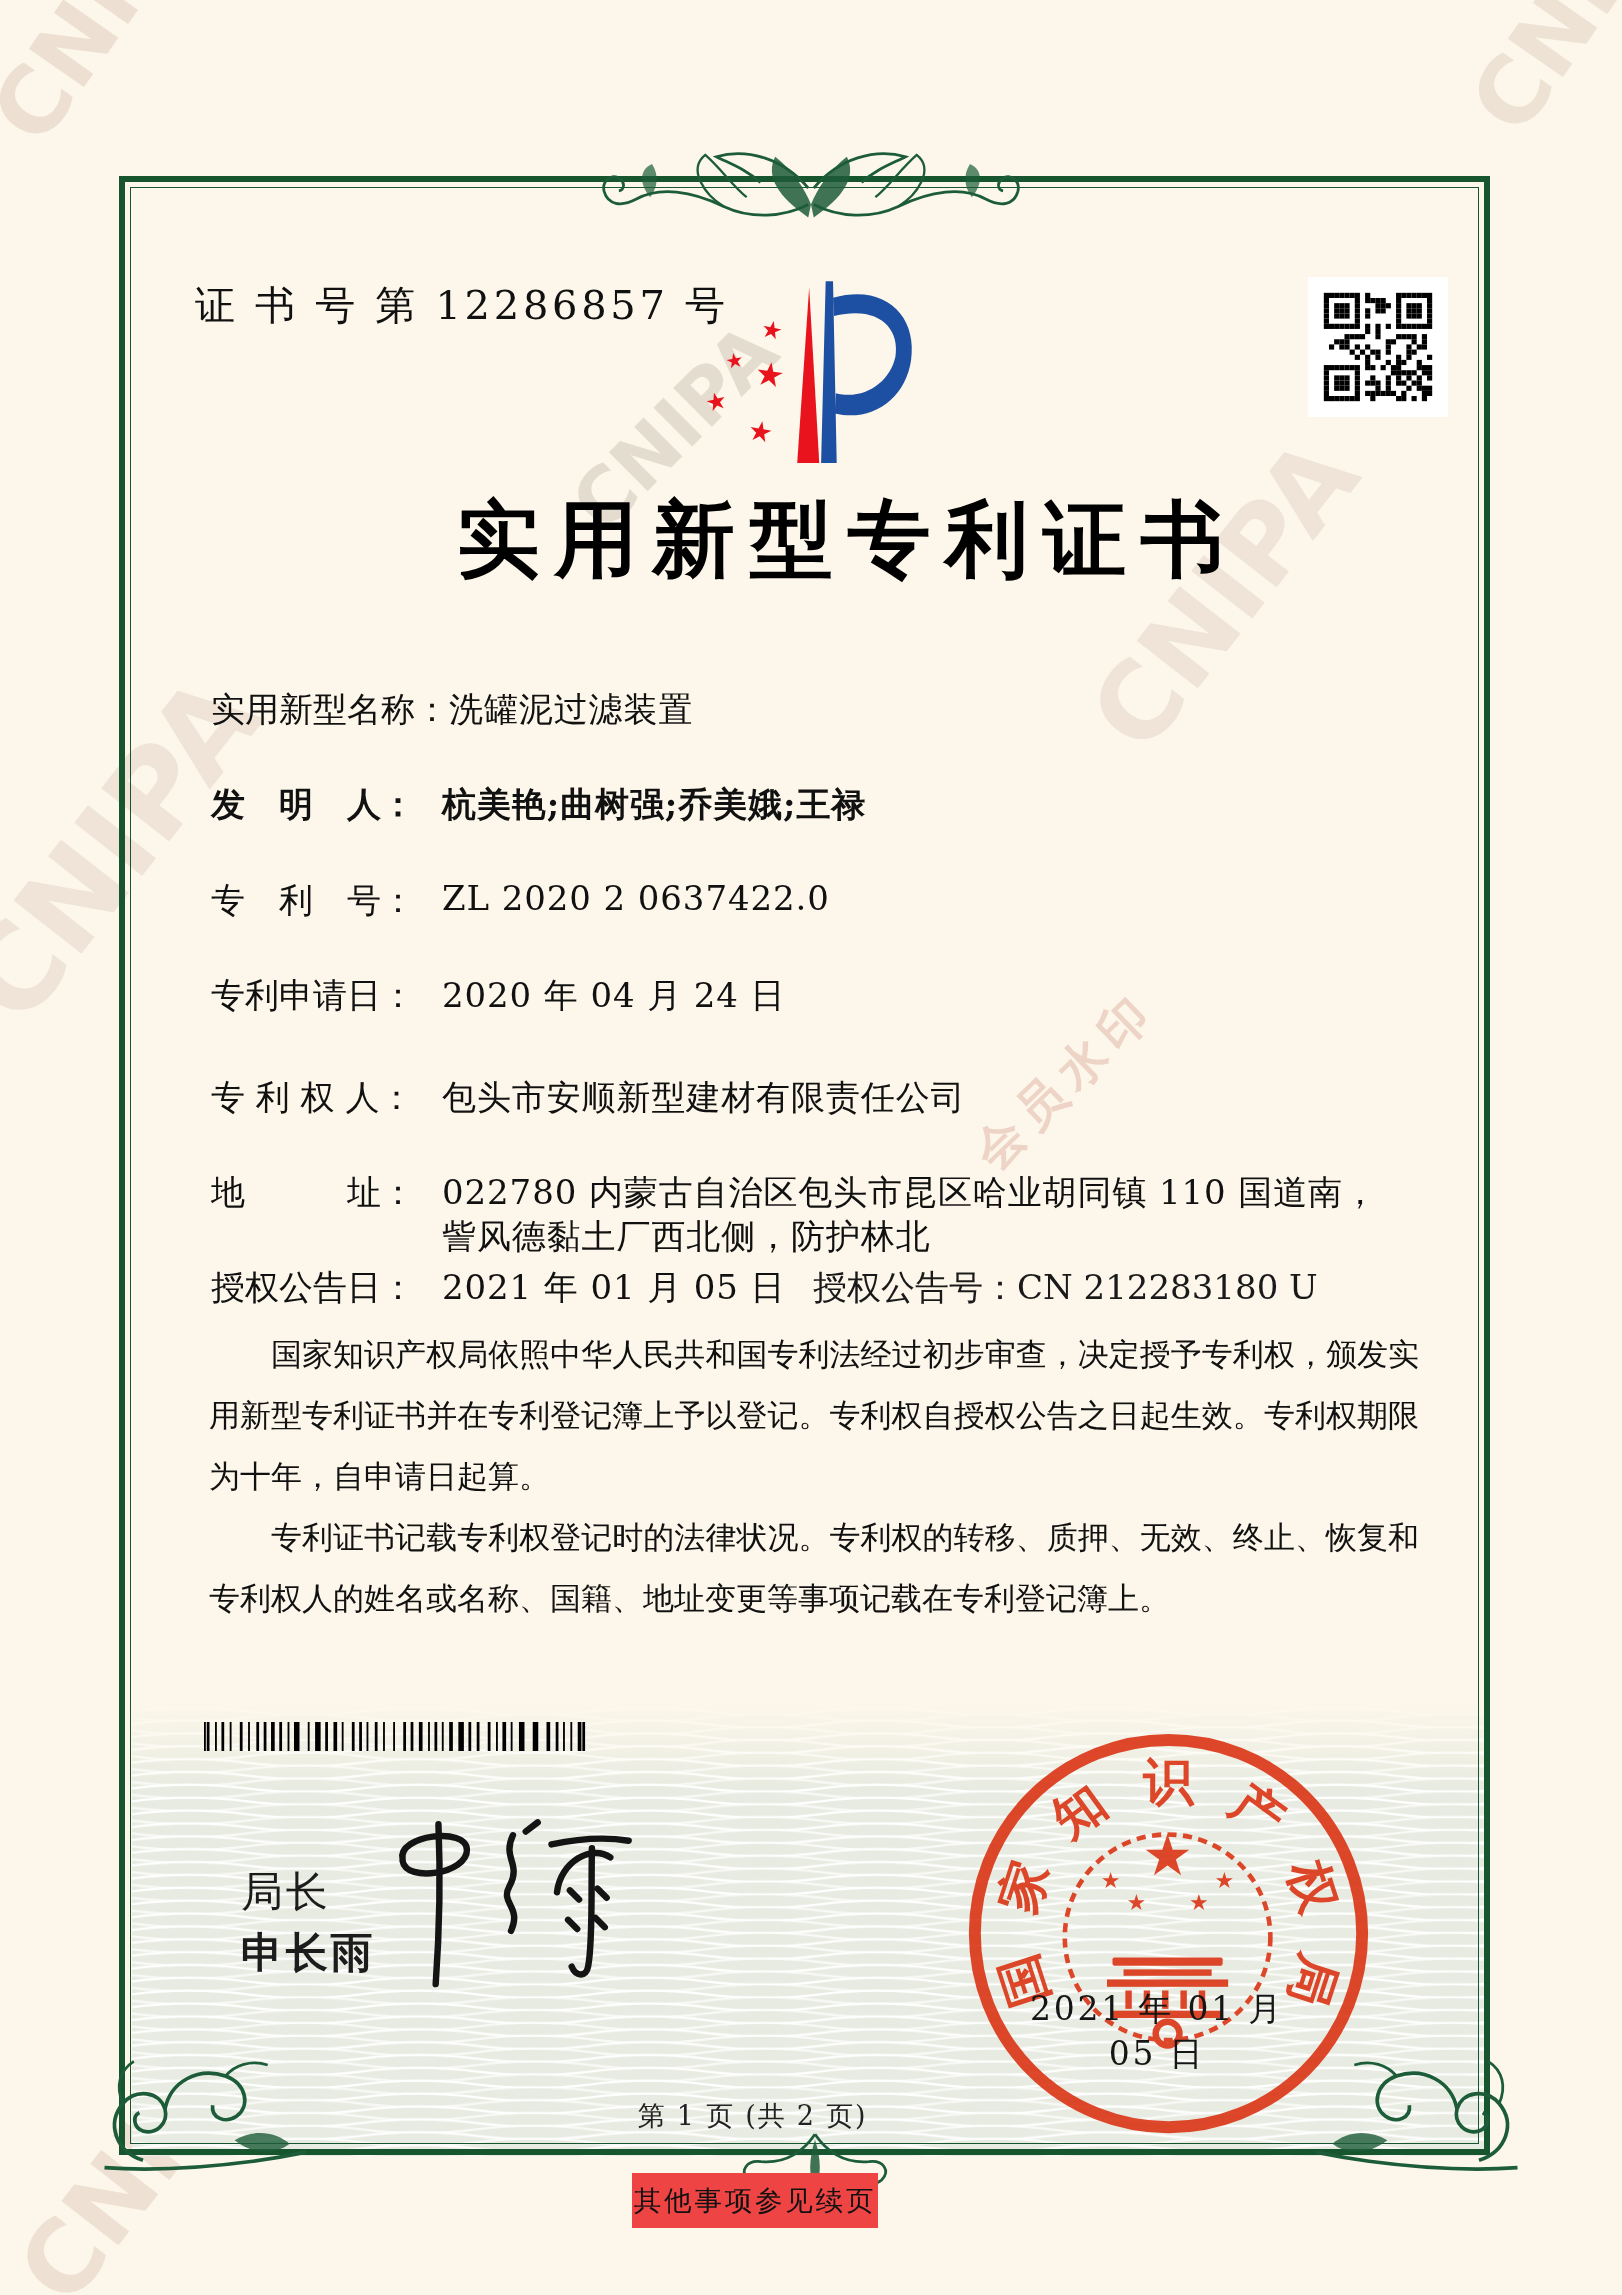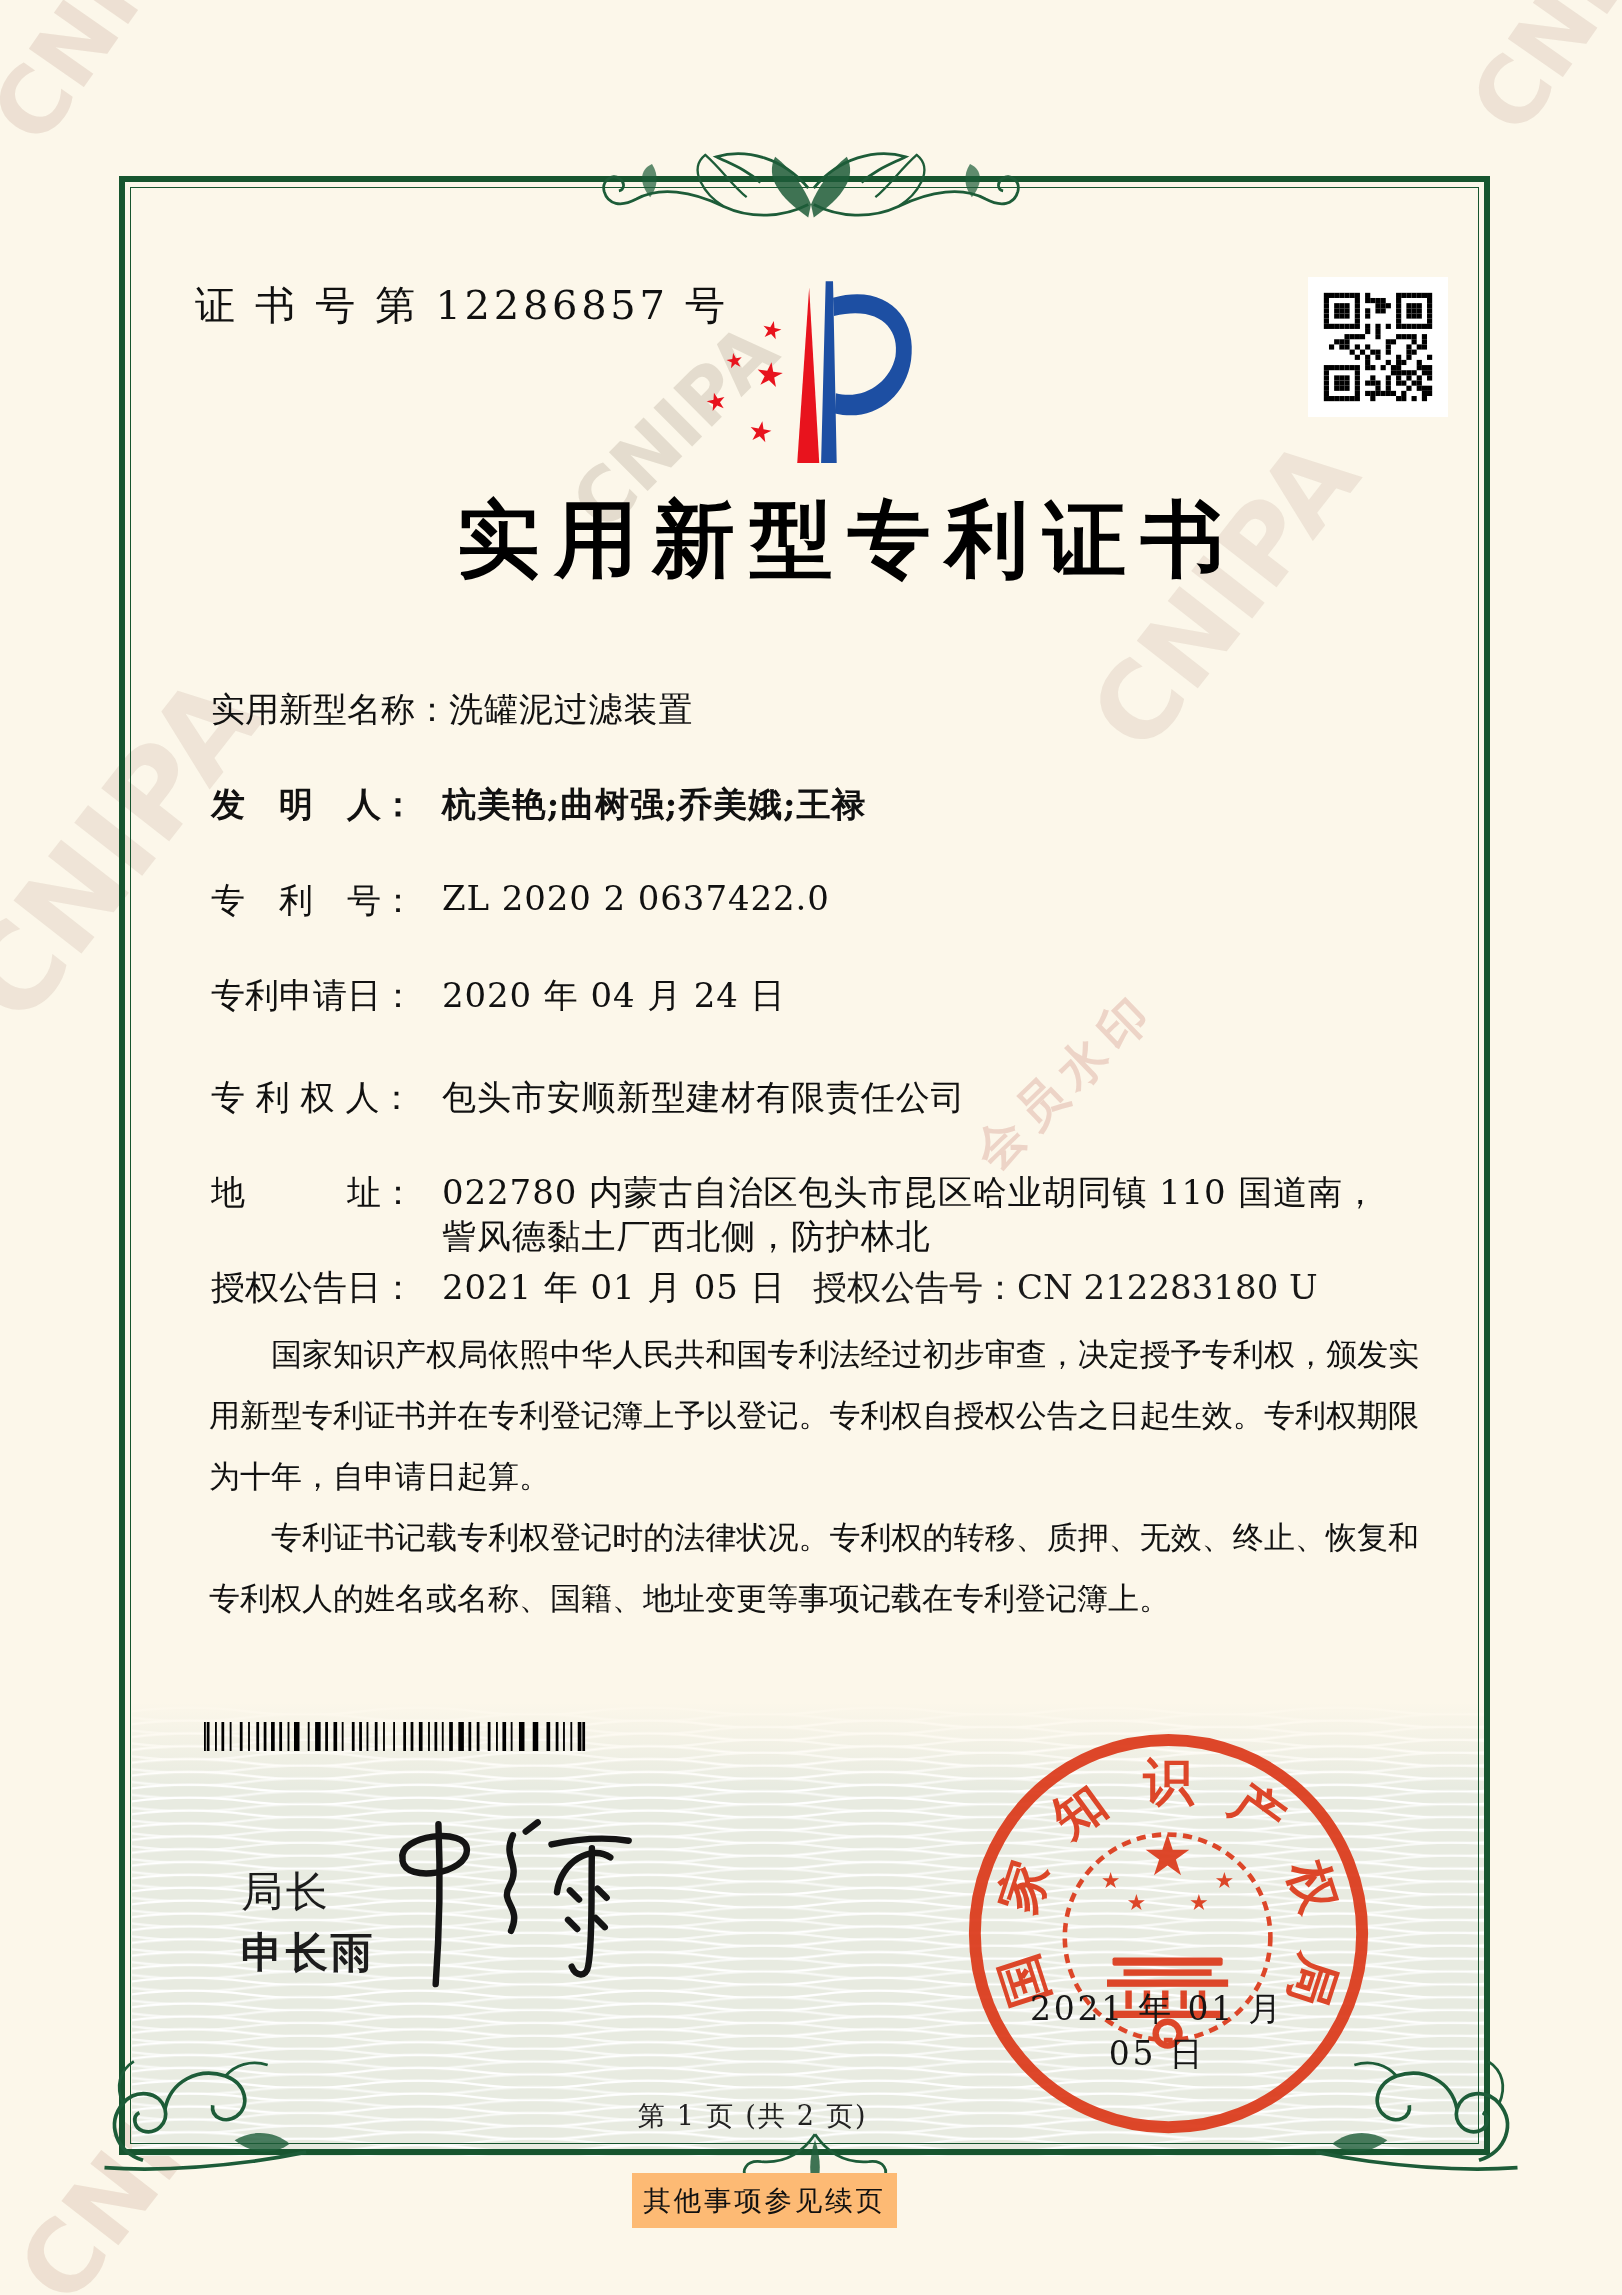--- a/index.html
+++ b/index.html
@@ -77,22 +77,22 @@
   .seal{position:absolute; left:962px; top:1728px; width:413px; height:413px; opacity:0.93;}
   .seal-date{
     position:absolute; left:1001px; top:1987px; width:312px; text-align:center;
     font-size:33px; letter-spacing:2.8px; color:#151515; z-index:5;
   }
   .page-info{
     position:absolute; left:624px; top:2098px; width:257px; text-align:center;
     font-size:27px; letter-spacing:1.8px; color:#222;
   }
   .cont-note{
-    position:absolute; left:632px; top:2173px; width:265px; height:55px;
-    background:#fdba74; text-align:center; line-height:55px;
+    position:absolute; left:632px; top:2173px; width:246px; height:55px;
+    background:#ef4444; text-align:center; line-height:55px;
     font-size:27.5px; letter-spacing:2.8px; color:#111;
   }
   text{font-family:"DejaVu Serif","Liberation Serif",serif;}
 </style>
 </head>
 <body>
 
 <div class="page">
 
   <div class="wm wm-tl">CNIPA</div>

